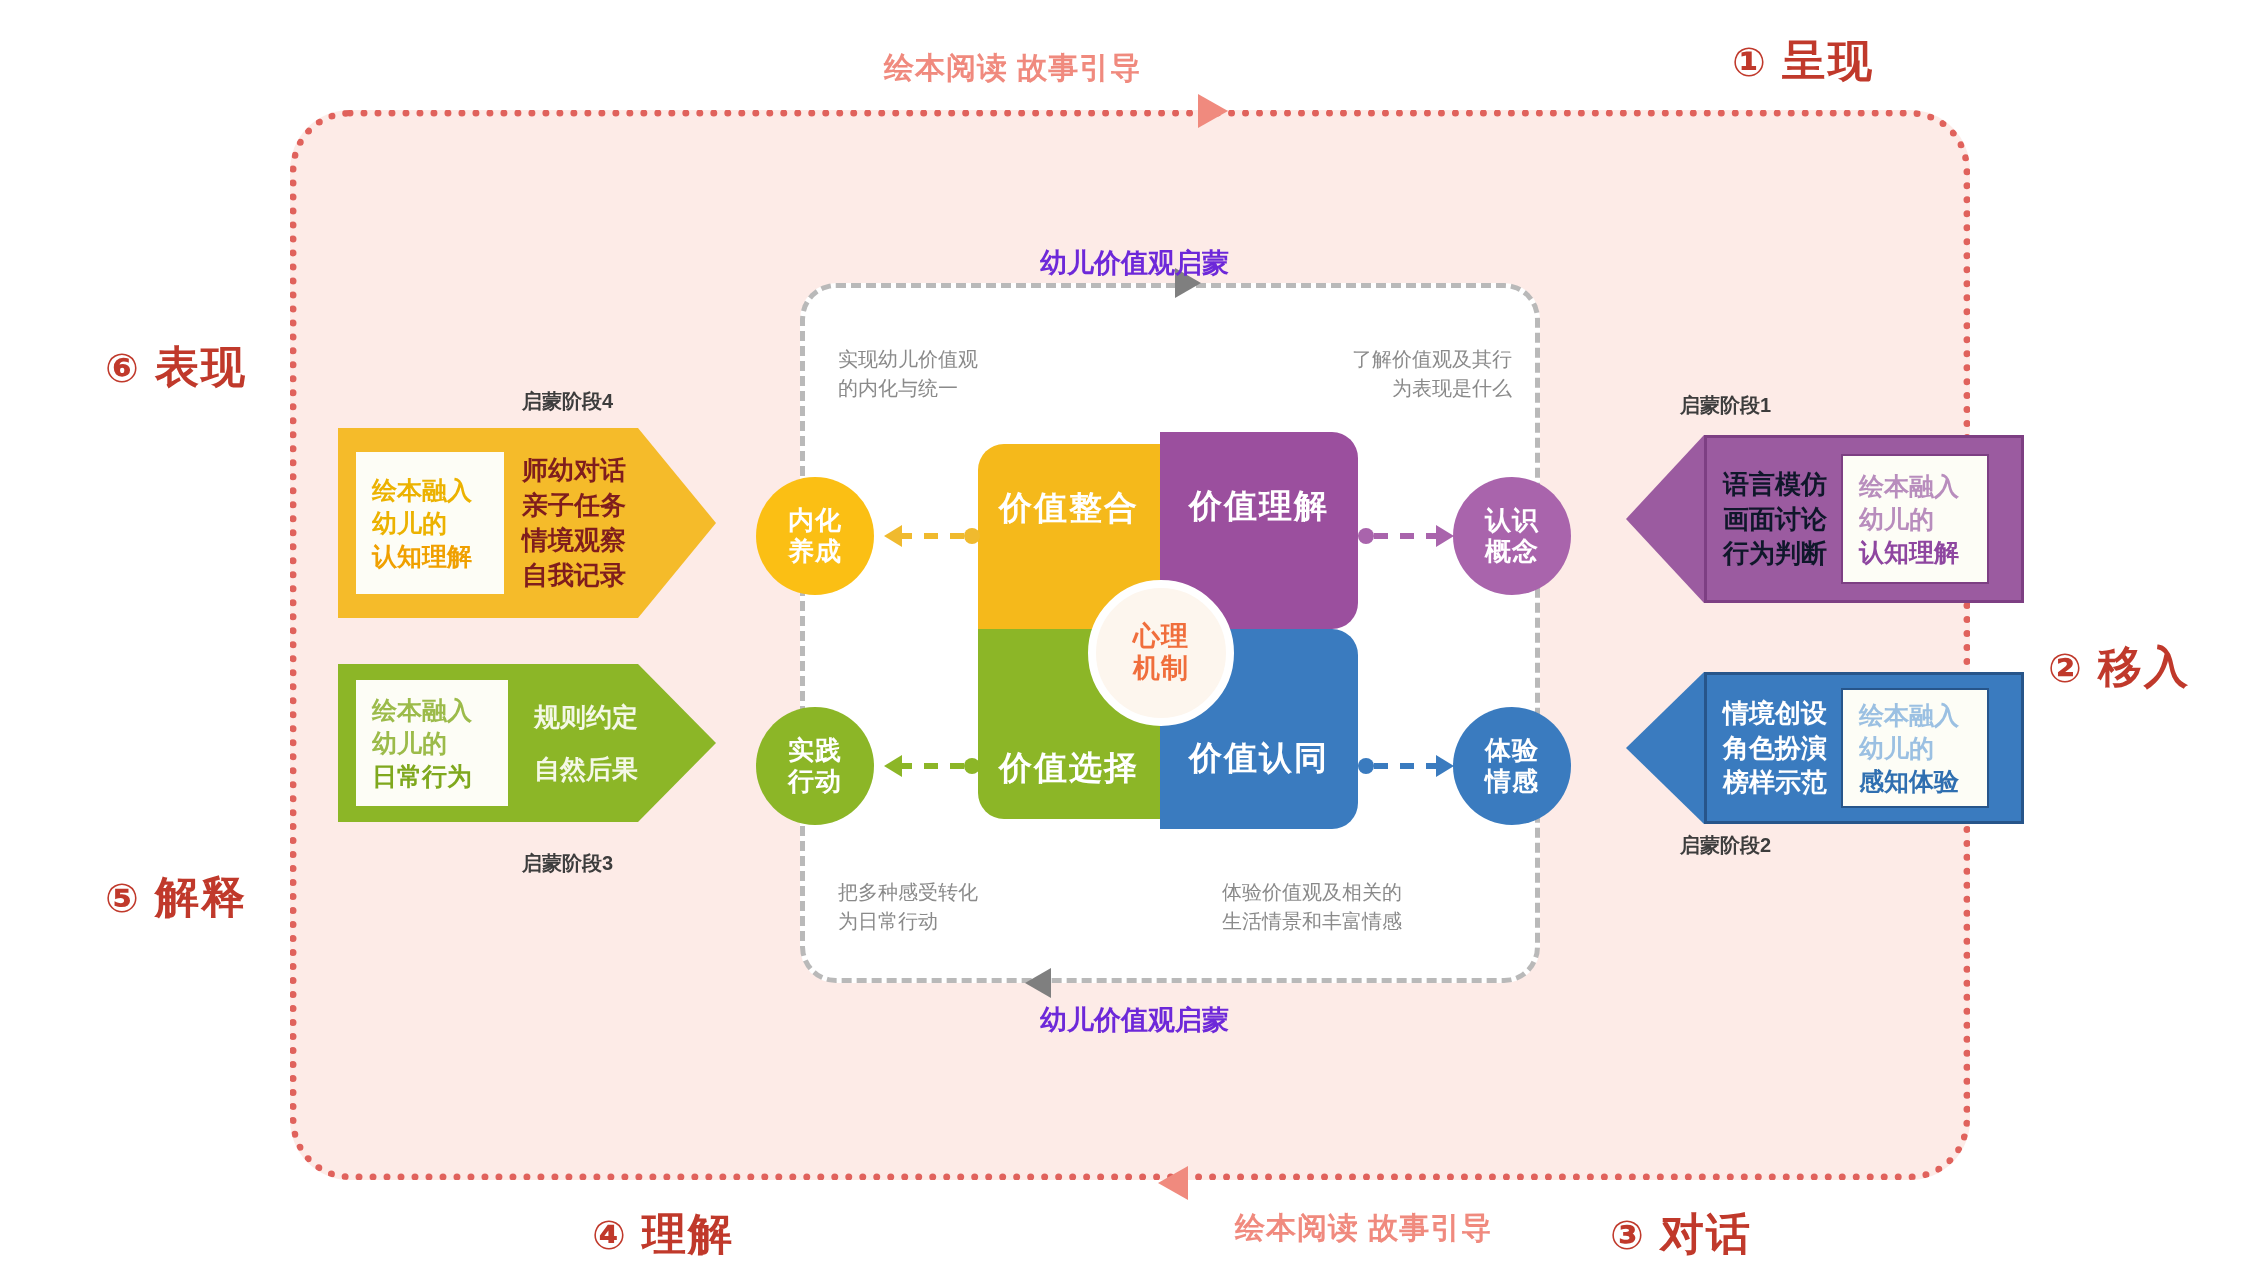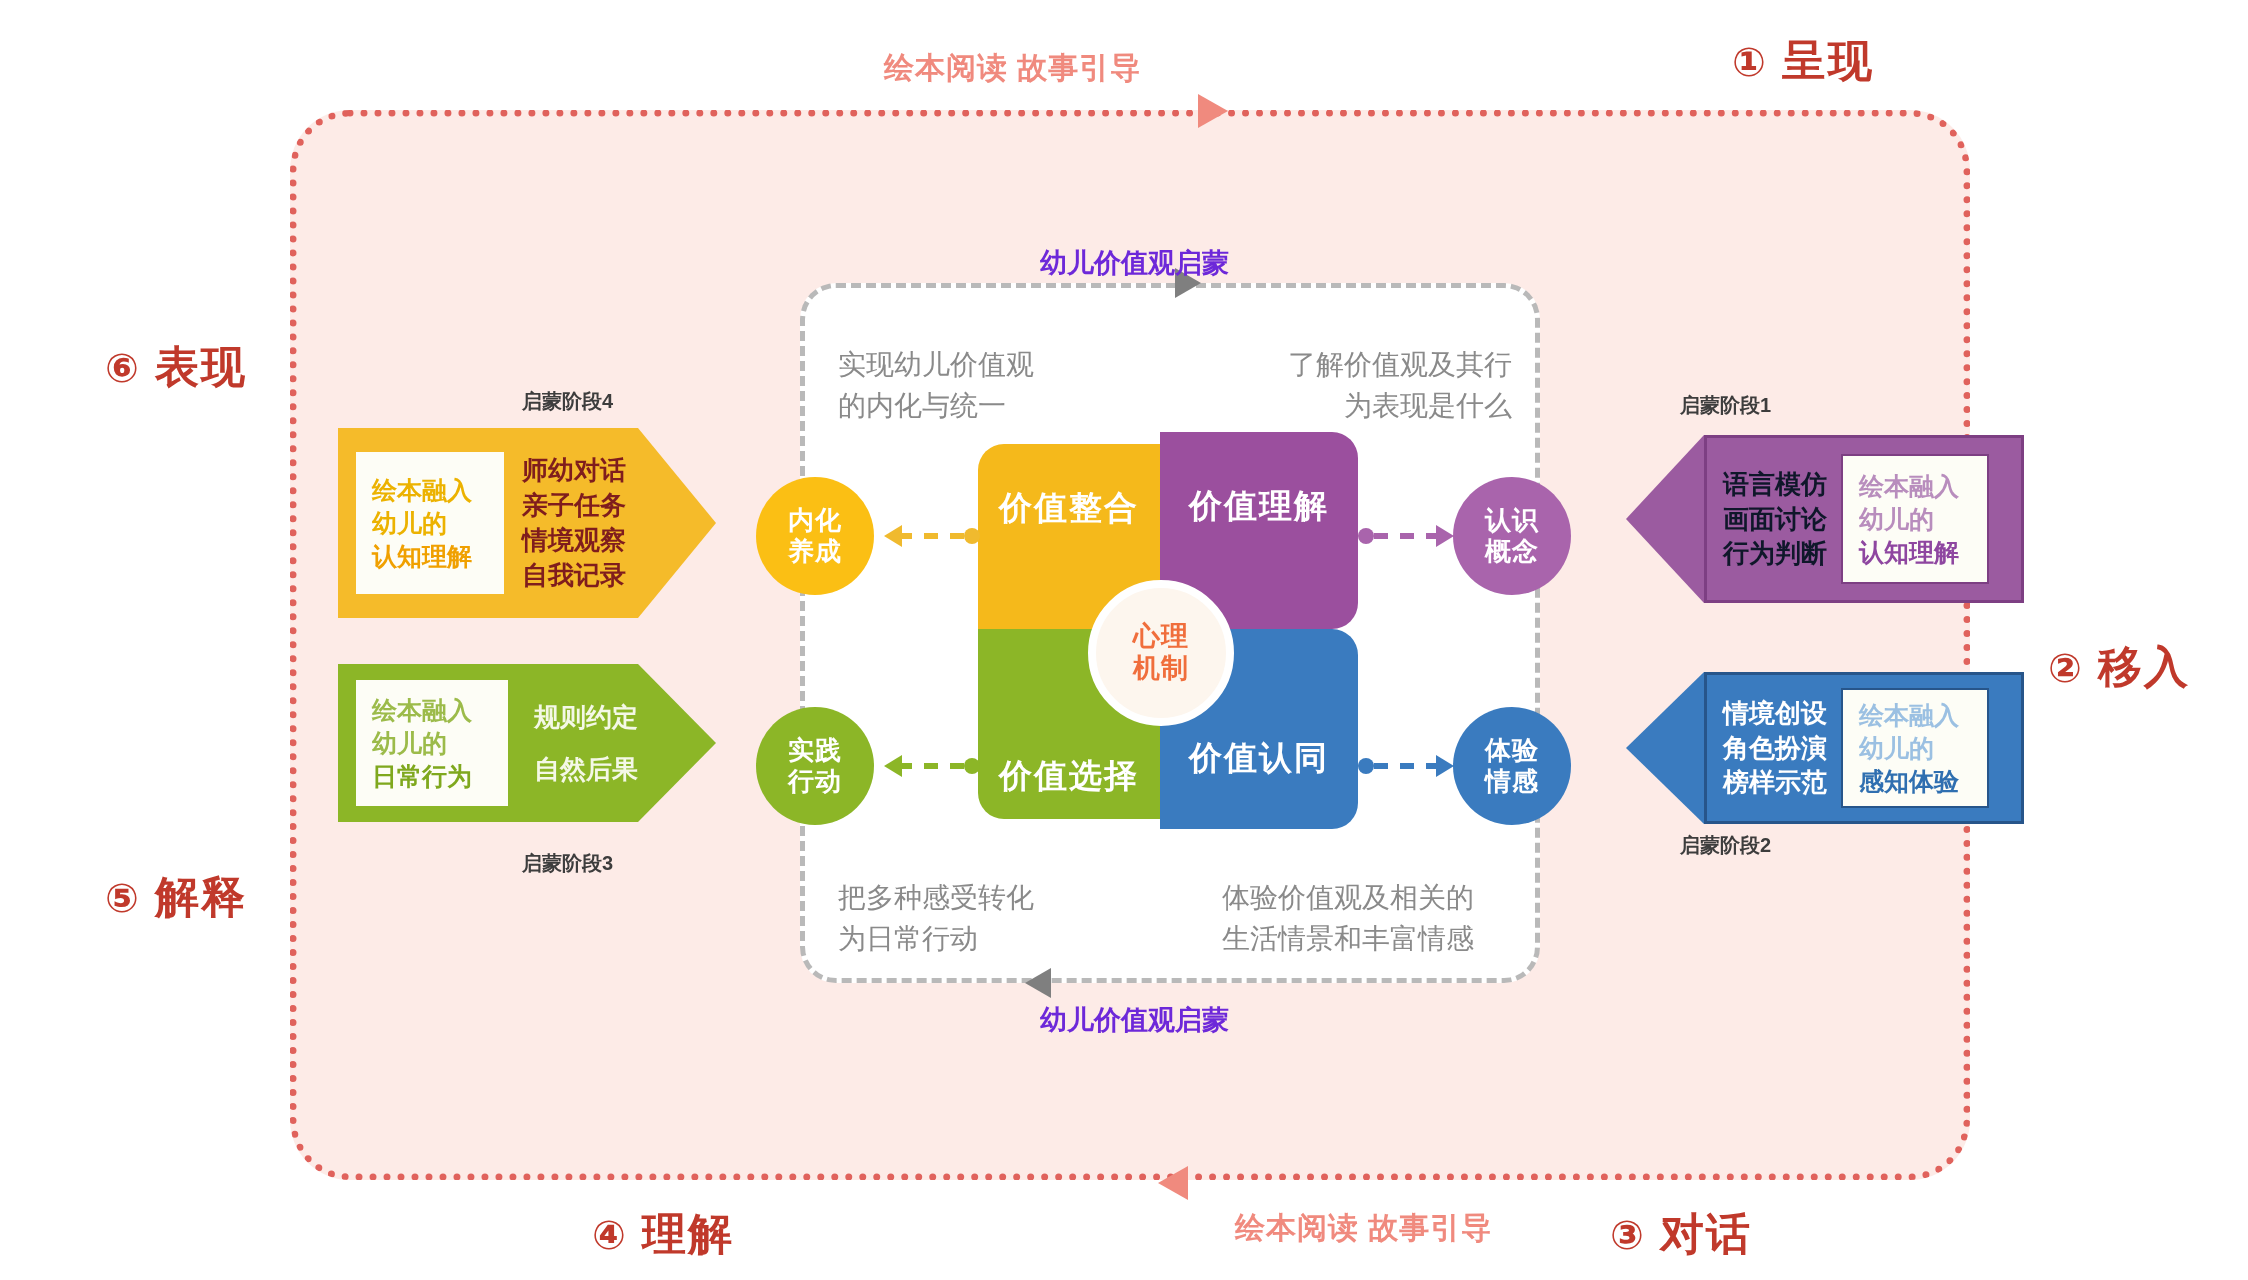--- a/index.html
+++ b/index.html
@@ -75,38 +75,38 @@
     border-bottom: 15px solid transparent;
     border-right: 26px solid #7f7f7f;
   }
   .inner-title {
     position: absolute;
     font-size: 27px; font-weight: bold;
     color: #6d28d9; white-space: nowrap; font-family: Liberation Mono, monospace;
   }
   .inner-desc {
     position: absolute;
-    font-size: 28px; color: #8a8a8a;
+    font-size: 20px; color: #8a8a8a;
     line-height: 1.45; white-space: nowrap;
   }
   .inner-desc.right-al { text-align: right; }
 
   
   .quad {
     position: absolute;
     display: flex; align-items: center; justify-content: center;
     color: #ffffff; font-weight: bold; font-size: 33px;
     letter-spacing: 2px;
   }
   #q-integrate { left: 978px; top: 444px; width: 182px; height: 185px;
     background:#f5b91b; border-radius: 26px 0 0 0; align-items:flex-start; padding-top:42px;}
   #q-understand { left: 1160px; top: 432px; width: 198px; height: 197px;
     background:#9b4f9e; border-radius: 0 26px 26px 0; align-items:flex-start; padding-top:52px;}
   #q-choose { left: 978px; top: 629px; width: 182px; height: 190px;
-    background:#8cb627; border-radius: 0 0 0 26px; align-items:flex-end; padding-bottom:20px;}
+    background:#8cb627; border-radius: 0 0 0 26px; align-items:flex-end; padding-bottom:28px;}
   #q-identify { left: 1160px; top: 629px; width: 198px; height: 200px;
     background:#3a7bbf; border-radius: 0 26px 26px 0; align-items:flex-end; padding-bottom:48px;}
 
   
   .center-ring {
     position: absolute;
     left: 1088px; top: 580px;
     width: 146px; height: 146px;
     border-radius: 50%;
     border: 8px solid #ffffff;

